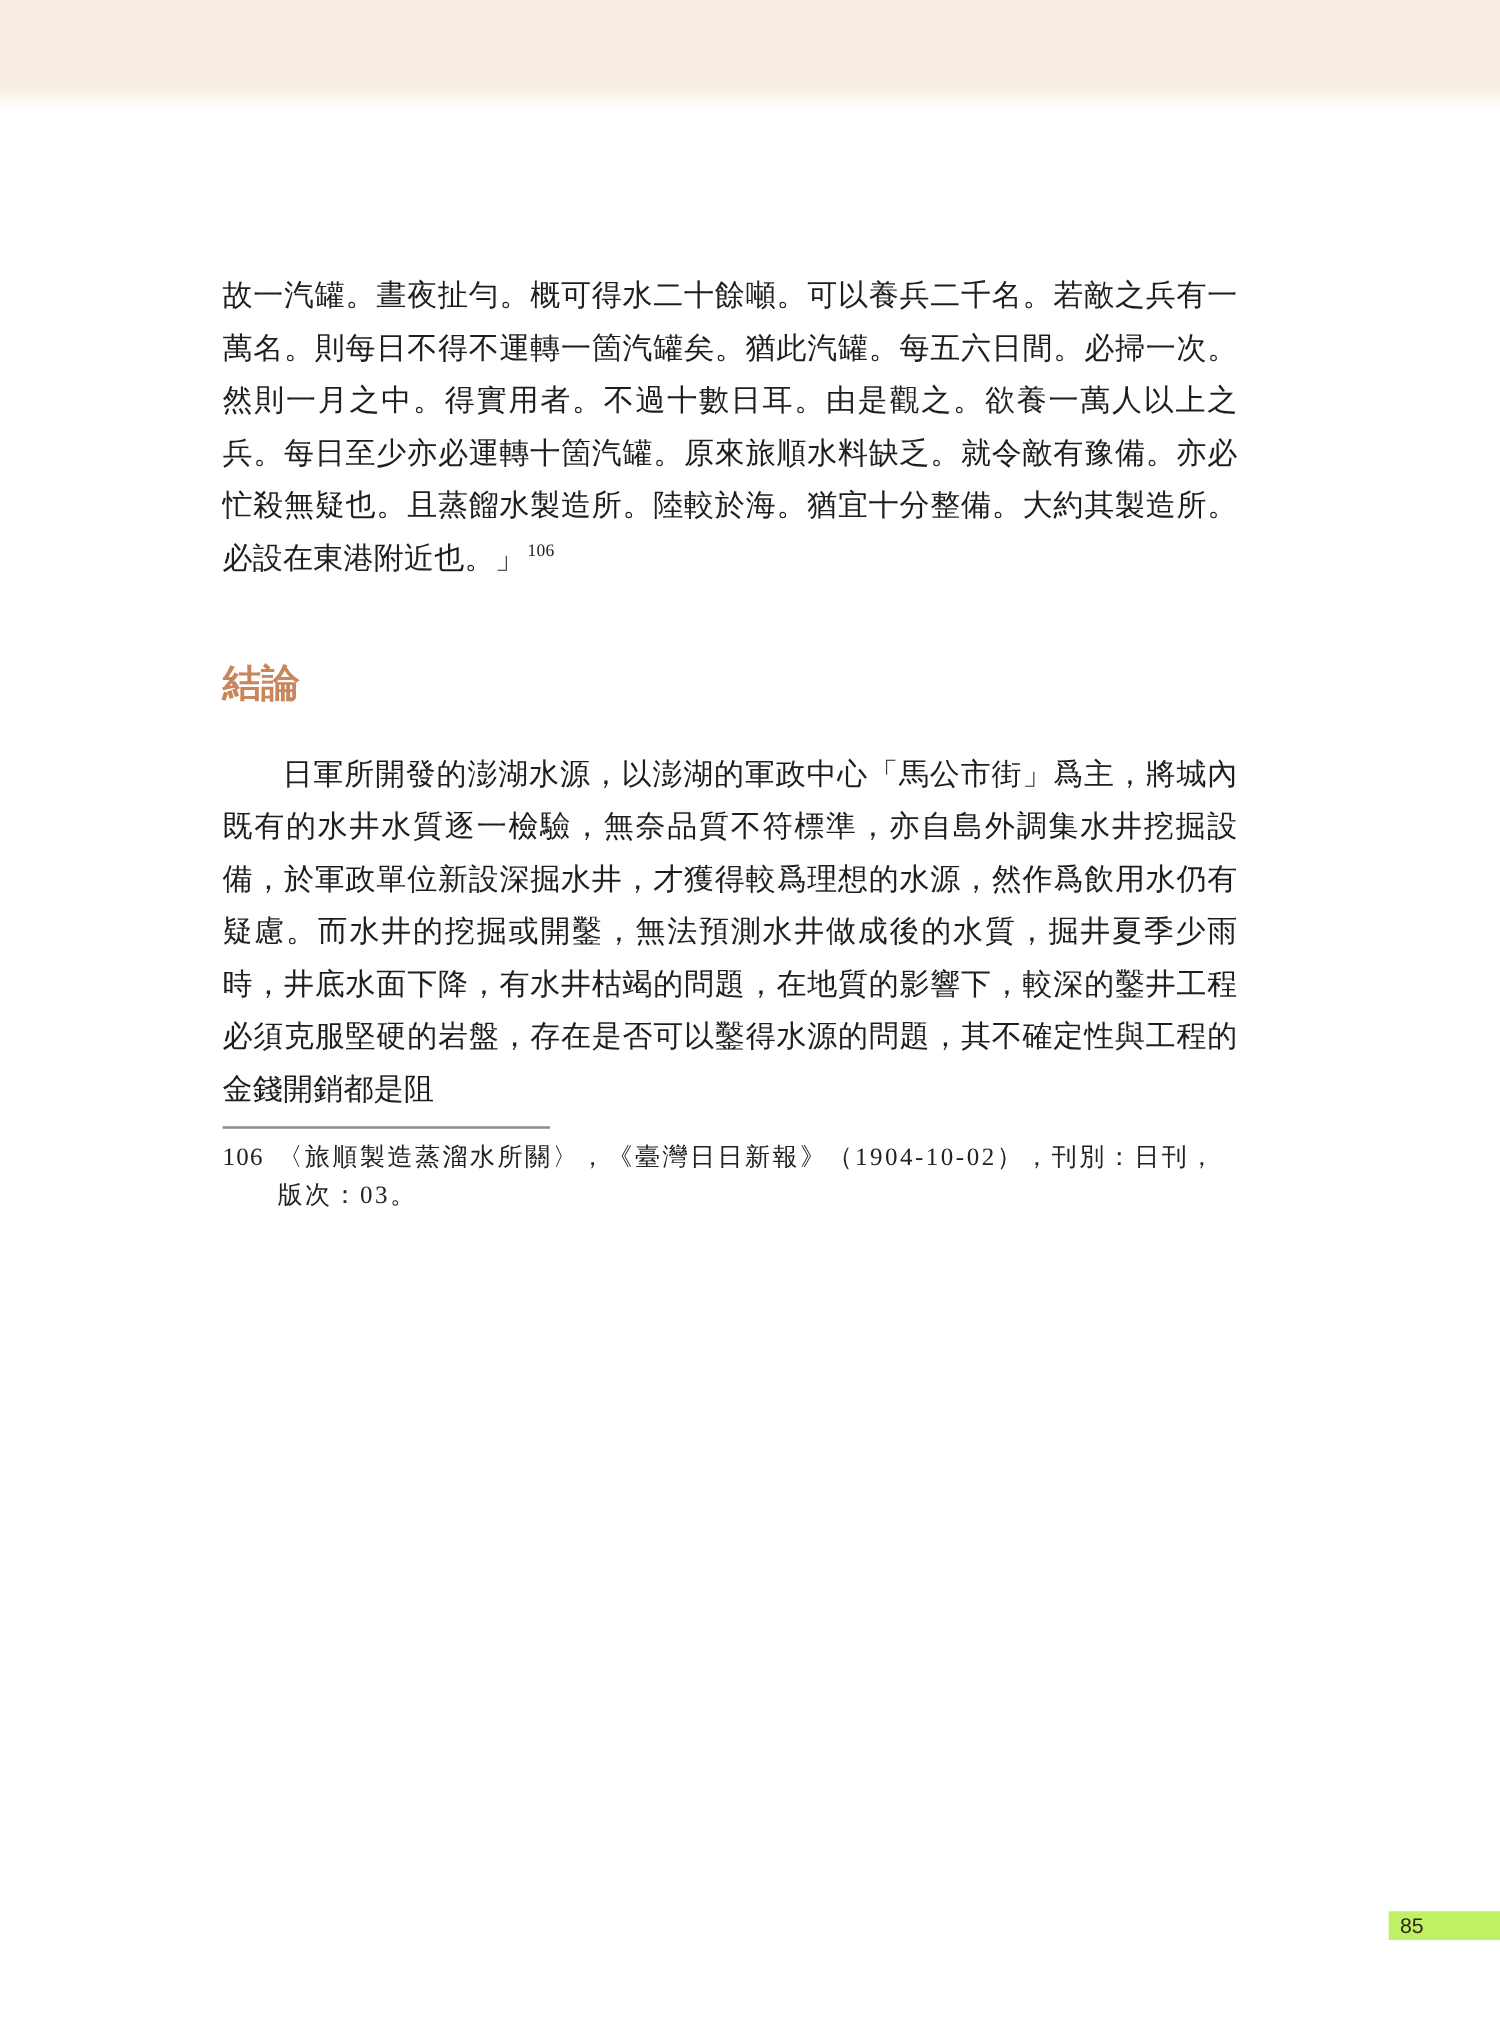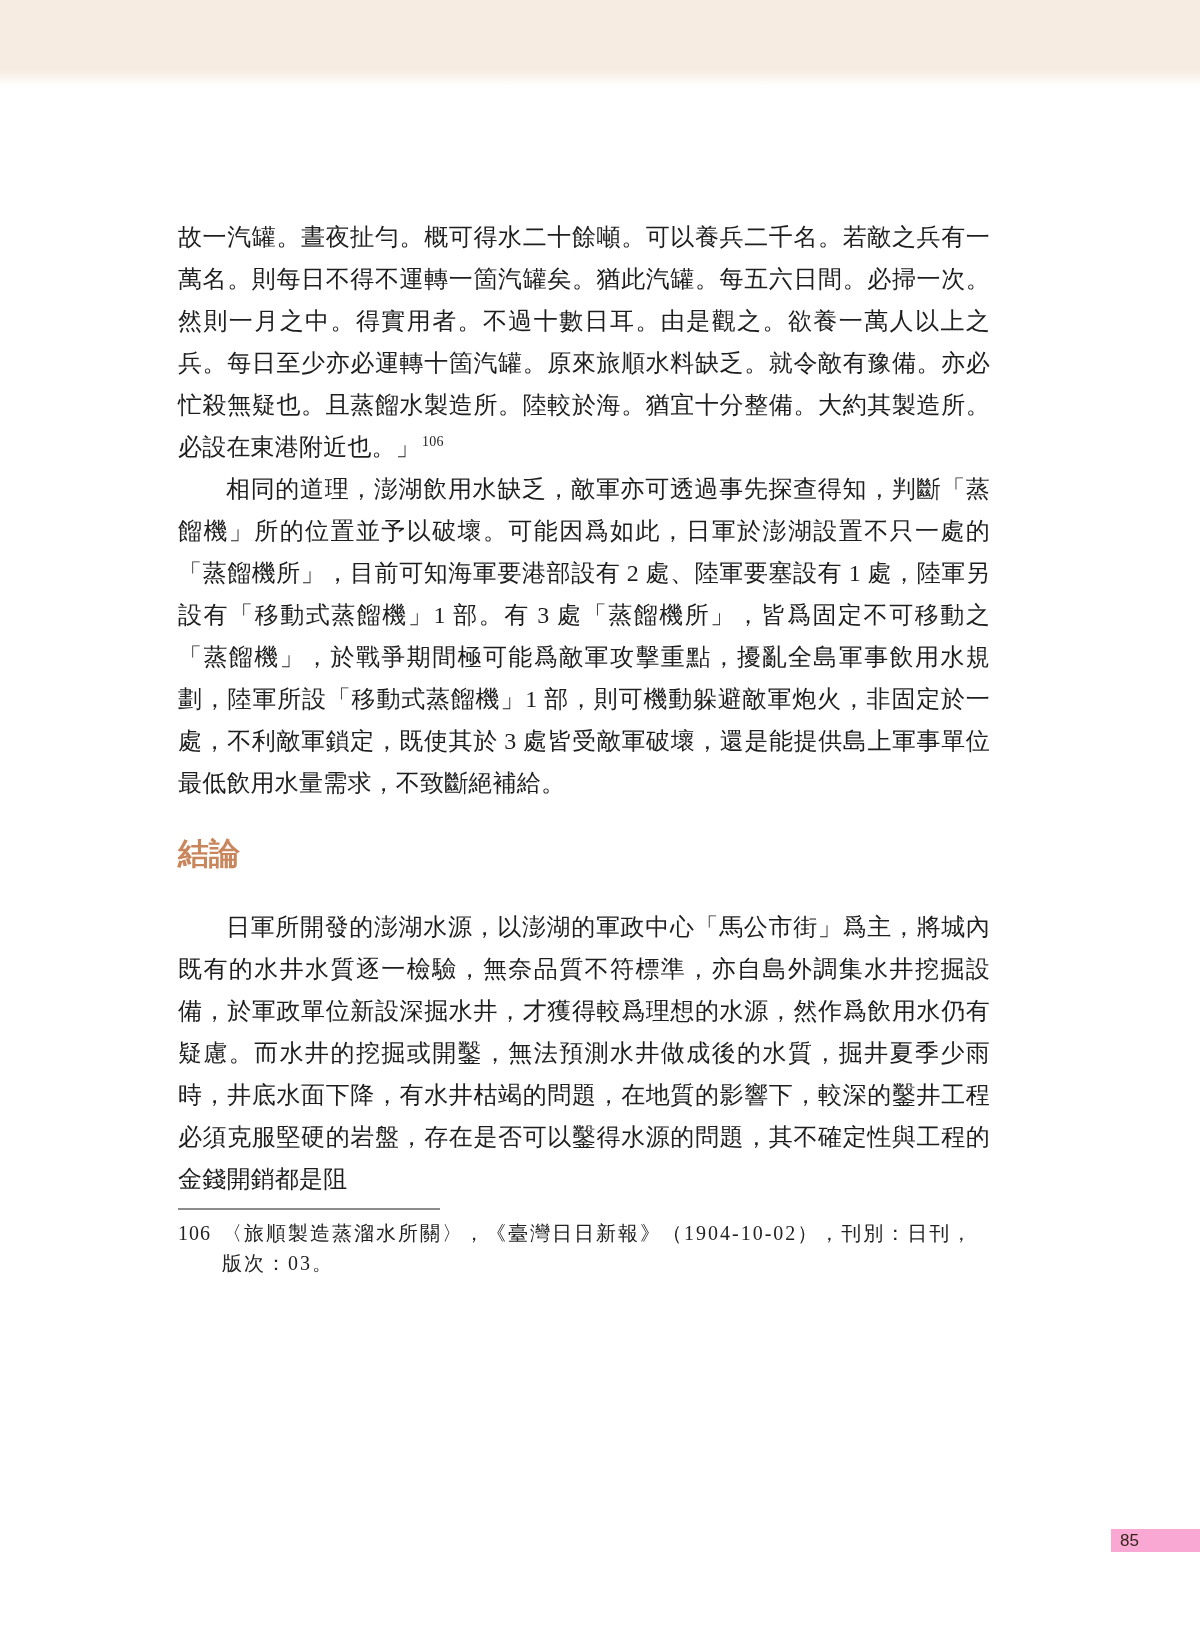--- a/index.html
+++ b/index.html
@@ -25,21 +25,21 @@
     letter-spacing:0.2px;
   }
   .par.indent{text-indent:2em;}
   .fn-ref{
     font-size:14px;line-height:0;
     vertical-align:super;
     font-family:"Liberation Serif","DejaVu Serif",serif;
     margin-left:2px;
   }
   .section-heading{
-    margin:28px 0 30px 0;
+    margin:57px 0 30px 0;
     font-family:"Liberation Sans","DejaVu Sans",sans-serif;
     font-weight:bold;
     font-size:31px;line-height:44px;
     color:#c9865c;
   }
   .footnote-rule{
     margin-top:8px;
     width:262px;height:0;
     border-top:2px solid #8c8c8c;
   }
@@ -53,41 +53,40 @@
     letter-spacing:1px;
   }
   .fn-text{
     flex:1 1 auto;
     letter-spacing:2px;
   }
   .page-number-band{
     position:absolute;
     left:1111px;top:1529px;
     width:89px;height:23px;
-    background:#f9a8d4;
+    background:#bef264;
     font-family:"Liberation Sans","DejaVu Sans",sans-serif;
     font-size:17px;line-height:23px;
     color:#332619;
     padding-left:9px;
     box-sizing:border-box;
   }
 </style>
 </head>
 <body>
 
 <div class="page">
 
   <div class="header-bar"></div>
 
   <div class="content">
 
     <p class="par"><span>故一汽罐。晝夜扯勻。概可得水二十餘噸。可以養兵二千名。若敵之兵有一萬名。則每日不得不運轉一箇汽罐矣。猶此汽罐。每五六日間。必掃一次。然則一月之中。得實用者。不過十數日耳。由是觀之。欲養一萬人以上之兵。每日至少亦必運轉十箇汽罐。原來旅順水料缺乏。就令敵有豫備。亦必忙殺無疑也。且蒸餾水製造所。陸較於海。猶宜十分整備。大約其製造所。必設在東港附近也。」</span><sup class="fn-ref">106</sup></p>
 
 
-    <p class="par indent">相同的道理，澎湖飲用水缺乏，敵軍亦可透過事先探查得知，判斷「蒸餾機」所的位置並予以破壞。可能因爲如此，日軍於澎湖設置不只一處的「蒸餾機所」，目前可知海軍要港部設有 2 處、陸軍要塞設有 1 處，陸軍另設有「移動式蒸餾機」1 部。有 3 處「蒸餾機所」，皆爲固定不可移動之「蒸餾機」，於戰爭期間極可能爲敵軍攻擊重點，擾亂全島軍事飲用水規劃，陸軍所設「移動式蒸餾機」1 部，則可機動躲避敵軍炮火，非固定於一處，不利敵軍鎖定，既使其於 3 處皆受敵軍破壞，還是能提供島上軍事單位最低飲用水量需求，不致斷絕補給。</p>
 
     <h2 class="section-heading">結論</h2>
 
     <p class="par indent">日軍所開發的澎湖水源，以澎湖的軍政中心「馬公市街」爲主，將城內既有的水井水質逐一檢驗，無奈品質不符標準，亦自島外調集水井挖掘設備，於軍政單位新設深掘水井，才獲得較爲理想的水源，然作爲飲用水仍有疑慮。而水井的挖掘或開鑿，無法預測水井做成後的水質，掘井夏季少雨時，井底水面下降，有水井枯竭的問題，在地質的影響下，較深的鑿井工程必須克服堅硬的岩盤，存在是否可以鑿得水源的問題，其不確定性與工程的金錢開銷都是阻</p>
 
     <div class="footnote-rule"></div>
 
     <div class="footnote">
       <span class="fn-num">106</span>
       <span class="fn-text">〈旅順製造蒸溜水所關〉，《臺灣日日新報》（1904-10-02），刊別：日刊，版次：03。</span>

